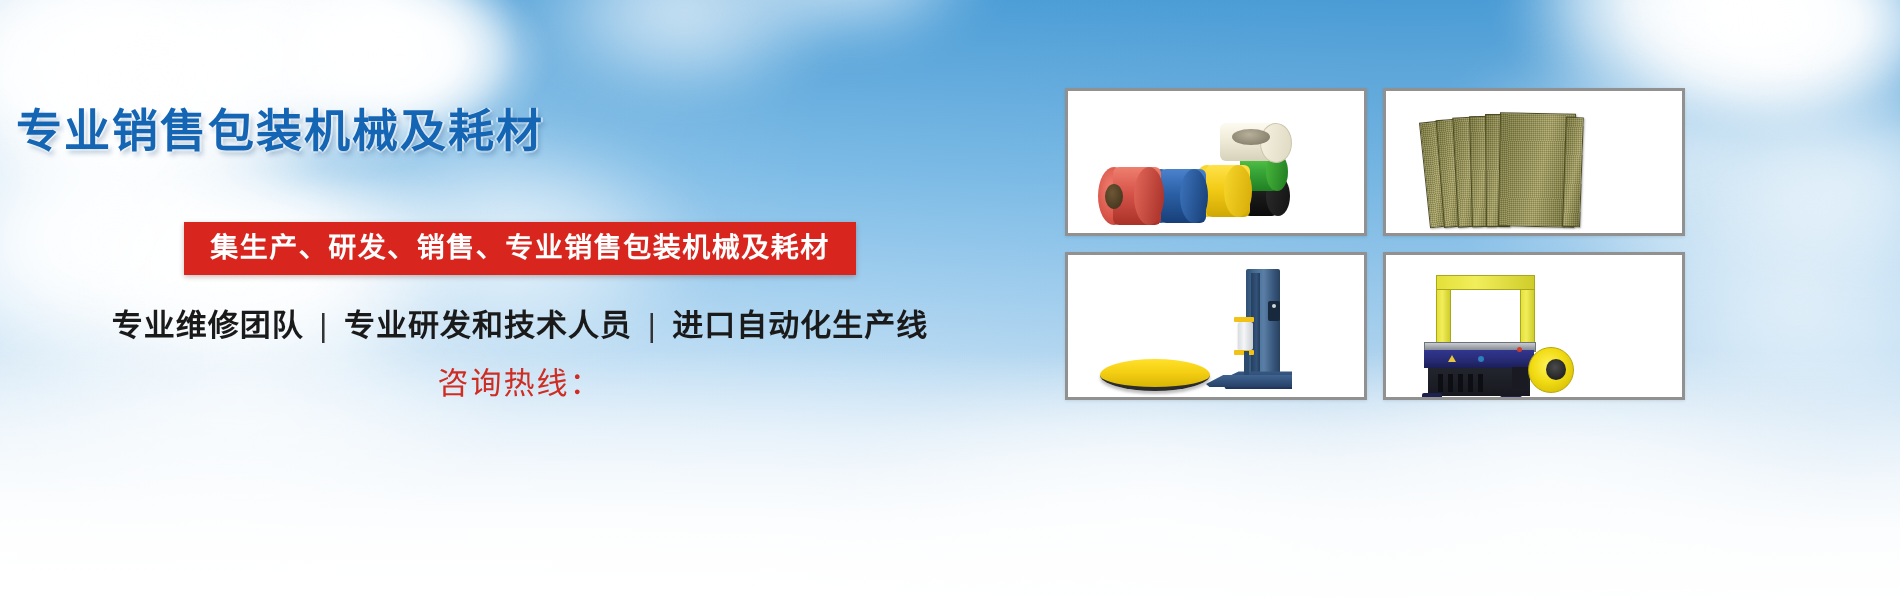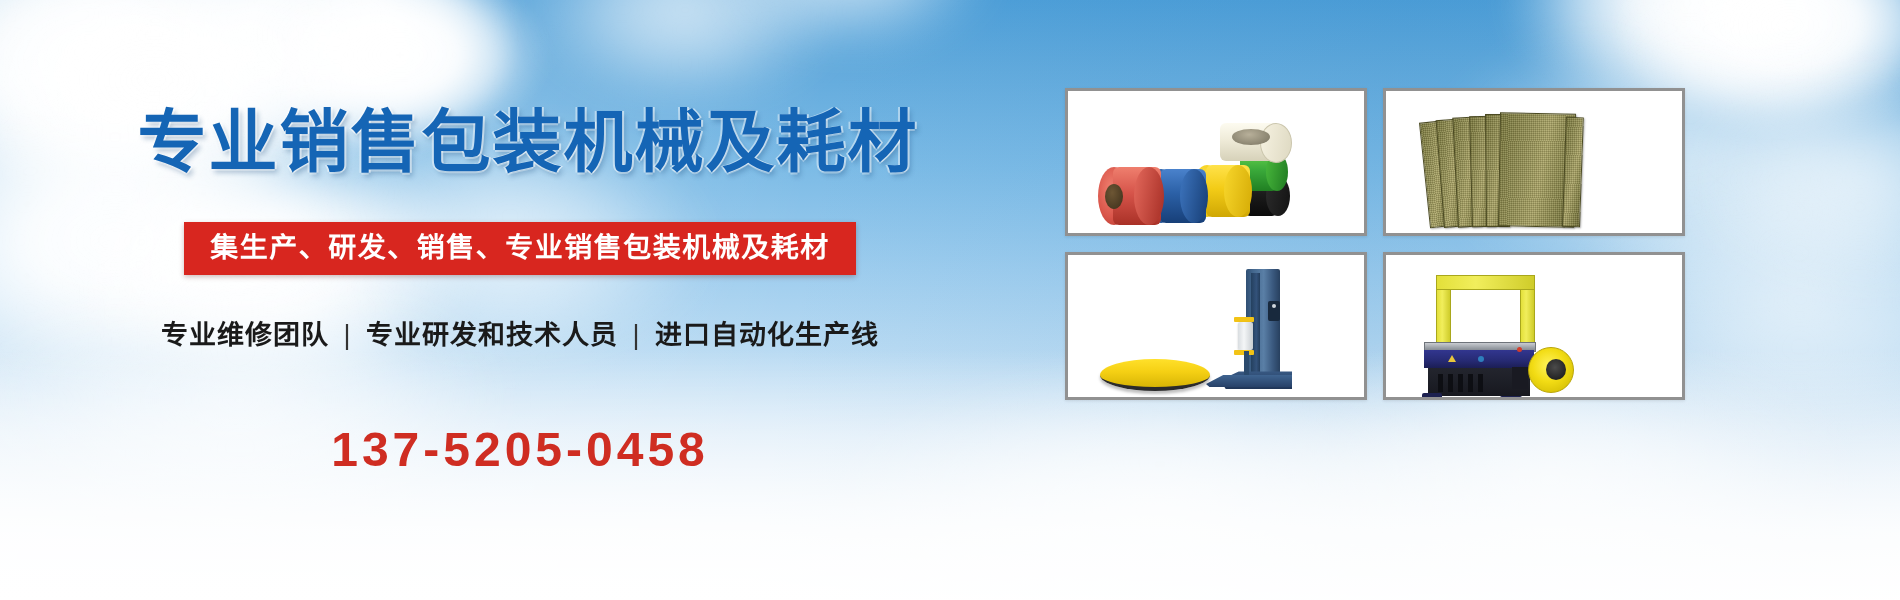--- a/index.html
+++ b/index.html
@@ -90,22 +90,22 @@
     left: 0;
     top: 0;
     width: 1040px;
     height: 600px;
   }
 
   .headline {
     position: absolute;
     left: 16px; right: 0;
     top: 108px;
-    text-align: center;
-    font-size: 69px;
+    text-align: left;
+    font-size: 46px;
     line-height: 1;
     font-weight: bold;
     letter-spacing: 2px;
     color: #1565b5;
     text-shadow:
        2px 0 0 rgba(255,255,255,0.55),
       -2px 0 0 rgba(255,255,255,0.45),
        0 2px 0 rgba(255,255,255,0.35),
        3px 4px 5px rgba(20,70,120,0.28);
     white-space: nowrap;
@@ -128,26 +128,25 @@
     line-height: 1.15;
     white-space: nowrap;
     box-shadow: 0 2px 5px rgba(90,20,15,0.28);
   }
 
   .features {
     position: absolute;
     left: 0; right: 0;
     top: 300px;
     text-align: center;
-    font-size: 27px;
+    font-size: 31px;
     font-weight: bold;
     color: #1a1a1a;
     letter-spacing: 1px;
     white-space: nowrap;
-    margin-top: 13px;
   }
   .features .sep {
     color: #333333;
     font-weight: normal;
     padding: 0 6px;
   }
 
   .hotline-label {
     position: absolute;
     left: 0; right: 0;
@@ -357,22 +356,22 @@
     </div>
 
     <div class="features">
       <span>专业维修团队</span>
       <span class="sep">|</span>
       <span>专业研发和技术人员</span>
       <span class="sep">|</span>
       <span>进口自动化生产线</span>
     </div>
 
-
-    <div class="hotline-number">137-5205-0458</div>
+    <div class="hotline-label">咨询热线：</div>
+
   </div>
 
   <div class="gallery">
 
     <div class="photo-card">
       <div class="photo-stage">
 
         <div class="roll" style="left:176px; top:85px; width:40px; height:40px;">
           <div class="body" style="left:0; width:34px; background:linear-gradient(180deg,#343434 0%,#1b1b1b 45%,#0b0b0b 100%);"></div>
           <div class="face" style="left:22px; width:24px; height:40px; background:linear-gradient(100deg,#2b2b2b,#131313);"></div>

